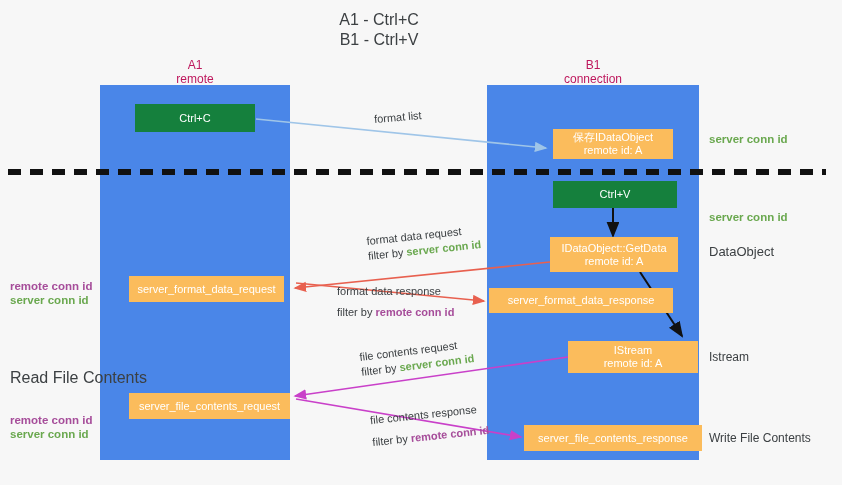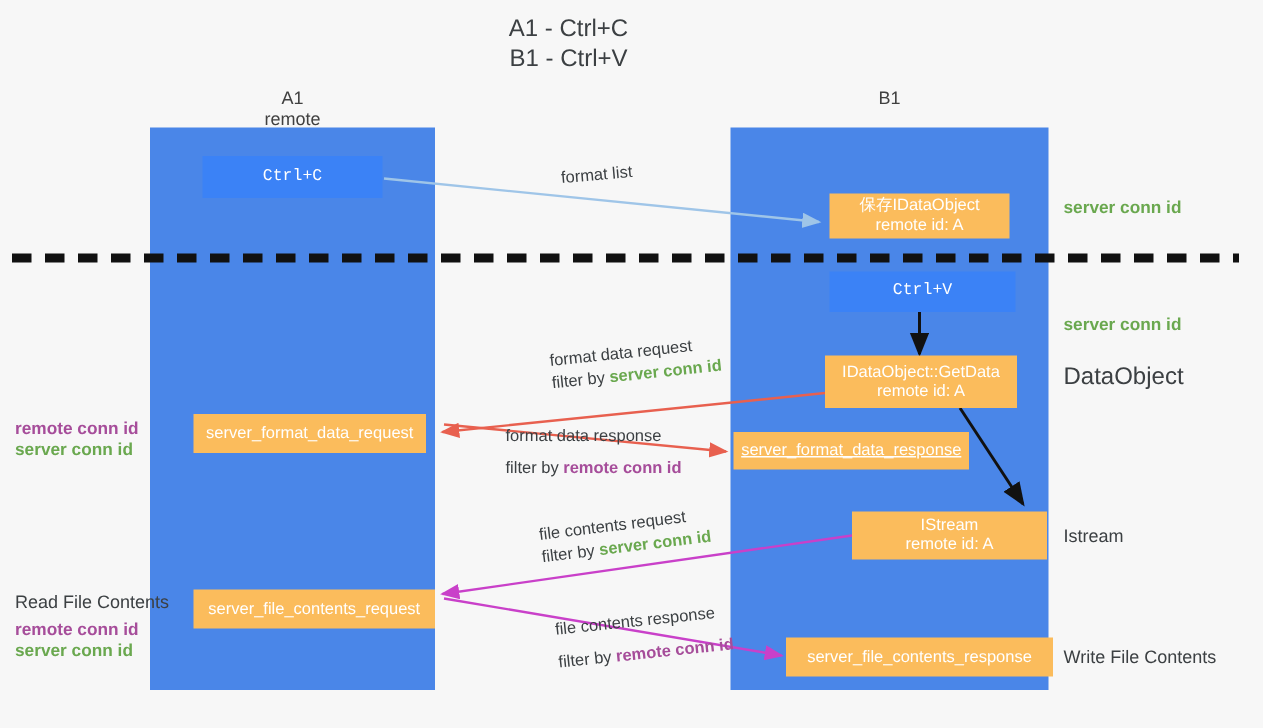--- a/index.html
+++ b/index.html
@@ -14,39 +14,39 @@
   .stage{position:absolute;left:0;top:0;width:842px;height:485px;}
 
   
   .title{
     position:absolute;left:0;top:10px;width:758px;
     text-align:center;font-size:16px;line-height:20px;color:#3c4043;
   }
 
   
   .colhead{
-    position:absolute;text-align:center;font-size:12px;line-height:14px;color:#404040;
+    position:absolute;text-align:center;font-size:12px;line-height:14px;color:#be185d;
   }
   #head-a1{left:100px;top:58px;width:190px;}
   #head-b1{left:487px;top:58px;width:212px;}
 
   
   .lane{position:absolute;background:#4a86e8;}
   #lane-a1{left:100px;top:85px;width:190px;height:375px;}
   #lane-b1{left:487px;top:85px;width:212px;height:375px;}
 
   
   .node{
     position:absolute;box-sizing:border-box;
     display:flex;align-items:center;justify-content:center;
     flex-direction:column;
     color:#ffffff;font-size:11px;line-height:13px;text-align:center;
     padding:2px 4px;
   }
-  .node.green{background:#3b82f6;font-family:Liberation Mono, monospace;}
+  .node.green{background:#15803d;}
   .node.orange{background:#fbb killed;text-align:center;}
   .node.orange{background:#fbbc5c;}
 
   
   .sidelabel{position:absolute;font-size:11.5px;line-height:14px;}
   .green-txt{color:#6aa84f;font-weight:bold;}
   .purple-txt{color:#a64d9a;font-weight:bold;}
   .plain{color:#3c4043;}
 
   
@@ -65,20 +65,21 @@
     <div>A1 - Ctrl+C</div>
     <div>B1 - Ctrl+V</div>
   </div>
 
   <div class="colhead" id="head-a1">
     <div>A1</div>
     <div>remote</div>
   </div>
   <div class="colhead" id="head-b1">
     <div>B1</div>
+    <div>connection</div>
   </div>
 
   <div class="lane" id="lane-a1"></div>
   <div class="lane" id="lane-b1"></div>
 
   <svg class="overlay">
     <defs>
       <marker id="ah-blue" markerWidth="9" markerHeight="9" refX="7" refY="3.2" orient="auto">
         <path d="M0,0 L8,3.2 L0,6.4 z" fill="#9fc5e8"></path>
       </marker>
@@ -125,21 +126,21 @@
 
   <div class="node orange" style="left:550px;top:237px;width:128px;height:35px;">
     <span>IDataObject::GetData</span>
     <span>remote id: A</span>
   </div>
 
   <div class="node orange" style="left:129px;top:276px;width:155px;height:26px;">
     <span>server_format_data_request</span>
   </div>
 
-  <div class="node orange" style="left:489px;top:288px;width:157px;height:25px;text-decoration:underline;">
+  <div class="node orange" style="left:489px;top:288px;width:184px;height:25px;">
     <span>server_format_data_response</span>
   </div>
 
   <div class="node orange" style="left:568px;top:341px;width:130px;height:32px;">
     <span>IStream</span>
     <span>remote id: A</span>
   </div>
 
   <div class="node orange" style="left:129px;top:393px;width:161px;height:26px;">
     <span>server_file_contents_request</span>
@@ -178,26 +179,26 @@
     <span class="l1 plain">file contents response</span>
     <span class="l2" style="margin-top:7px;display:block;">
       <span class="plain">filter by </span><span class="purple-txt">remote conn id</span>
     </span>
   </div>
 
   <div class="sidelabel green-txt" style="left:709px;top:132px;">server conn id</div>
 
   <div class="sidelabel green-txt" style="left:709px;top:210px;">server conn id</div>
 
-  <div class="sidelabel plain" style="left:709px;top:245px;font-size:16px;">DataObject</div>
+  <div class="sidelabel plain" style="left:709px;top:245px;font-size:13px;">DataObject</div>
 
   <div class="sidelabel plain" style="left:709px;top:350px;font-size:12px;">Istream</div>
 
   <div class="sidelabel plain" style="left:709px;top:431px;font-size:12px;text-align:center;">Write File Contents</div>
 
   <div class="sidelabel purple-txt" style="left:10px;top:279px;">remote conn id</div>
   <div class="sidelabel green-txt" style="left:10px;top:293px;">server conn id</div>
 
-  <div class="sidelabel plain" style="left:10px;top:394px;font-size:12px;">Read File Contents</div>
+  <div class="sidelabel plain" style="left:10px;top:371px;font-size:16px;">Read File Contents</div>
   <div class="sidelabel purple-txt" style="left:10px;top:413px;">remote conn id</div>
   <div class="sidelabel green-txt" style="left:10px;top:427px;">server conn id</div>
 
 </div>
 
 </body></html>

